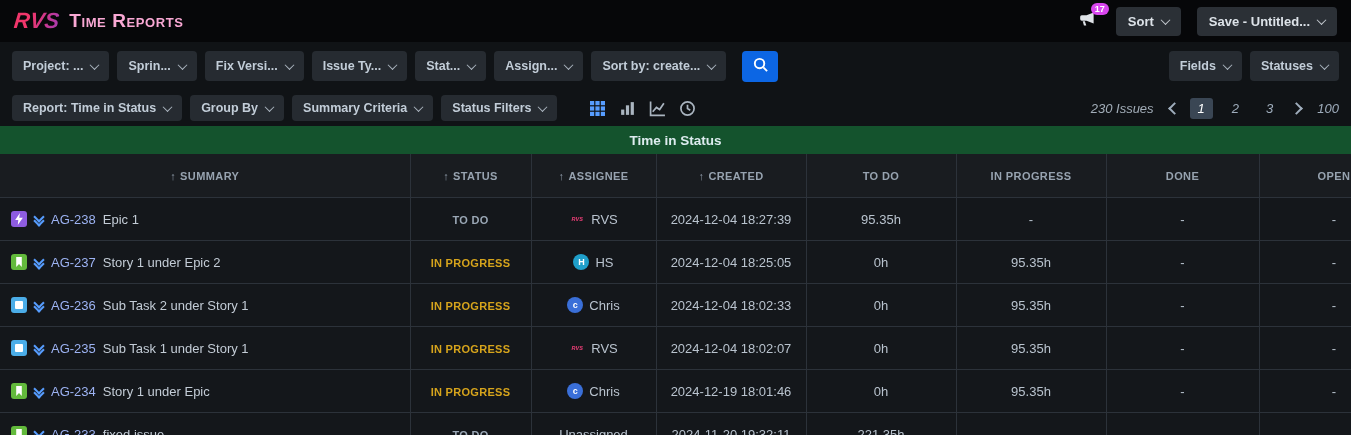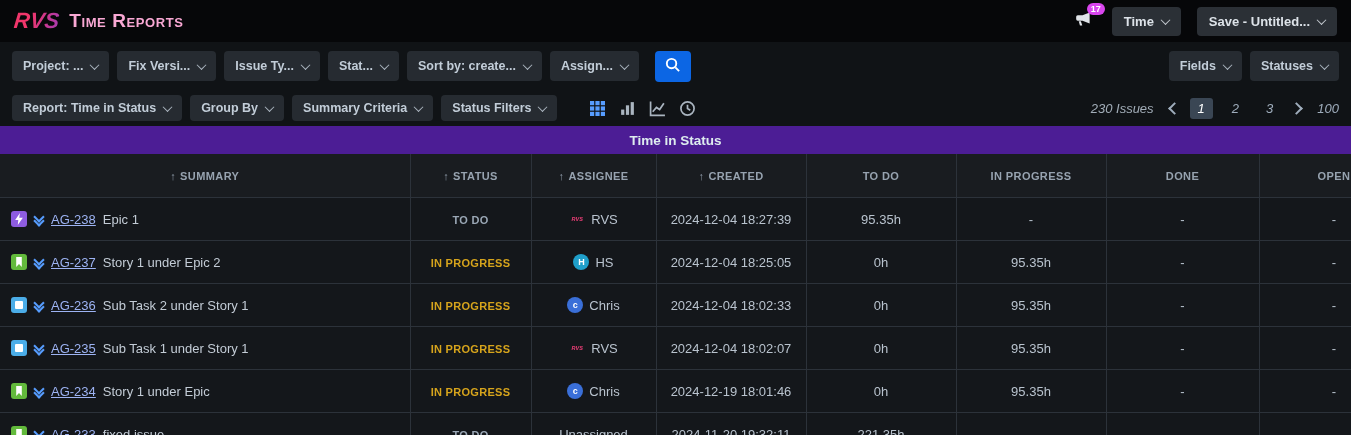--- a/index.html
+++ b/index.html
@@ -33,38 +33,38 @@
   .right-tools{margin-left:auto;display:flex;align-items:center;gap:16px;color:#a2adb8;font-size:13px;font-style:italic;}
   .pager{display:flex;align-items:center;gap:11px;}
   .page{padding:3px 8px;color:#9fadbc;cursor:pointer;font-size:13px;}
   .page.active{background:#3a4654;color:#ffffff;border-radius:3px;}
   .pchev{display:inline-block;width:7px;height:7px;border-right:2px solid #9fadbc;border-bottom:2px solid #9fadbc;cursor:pointer;}
   .pchev.left{transform:rotate(135deg);}
   .pchev.right{transform:rotate(-45deg);}
   .page-size{color:#9fadbc;cursor:pointer;font-size:13px;text-align:right;}
 
   
-  .band{height:28px;background:#4c1d95;display:flex;align-items:center;justify-content:center;color:#ddecef;font-size:13.5px;font-weight:700;}
+  .band{height:28px;background:#14532d;display:flex;align-items:center;justify-content:center;color:#ddecef;font-size:13.5px;font-weight:700;}
 
   
   table{border-collapse:collapse;table-layout:fixed;width:1409px;}
   th,td{border-right:1px solid #2c323a;border-bottom:1px solid #2c323a;overflow:hidden;white-space:nowrap;}
   thead th{height:41px;background:#191c20;color:#97a3b0;font-size:11px;font-weight:700;letter-spacing:.4px;text-align:center;}
   thead .arrow{color:#8e9aa8;font-weight:400;margin-right:4px;font-size:11px;}
   tbody td{height:40px;background:#14171b;color:#b9c3ce;font-size:13px;text-align:center;}
   .sumwrap{display:flex;align-items:center;gap:7px;padding-left:10px;}
   .type-icon{width:16px;height:16px;border-radius:3px;position:relative;flex:0 0 16px;display:inline-block;}
   .type-icon::before{content:"";position:absolute;inset:3px;background:#fff;}
   .t-epic{background:#8e5ce0;}  .t-epic::before{clip-path:polygon(58% 0,18% 58%,44% 58%,40% 100%,82% 40%,52% 40%);inset:2px;}
   .t-story{background:#63ba3c;} .t-story::before{clip-path:polygon(15% 0,85% 0,85% 100%,50% 70%,15% 100%);inset:3px 4px;}
   .t-subtask{background:#4bade8;} .t-subtask::before{border-radius:1px;inset:4px;}
   .expand{display:inline-flex;flex-direction:column;align-items:center;cursor:pointer;padding:0 1px;}
   .expand i{display:block;width:6px;height:6px;border-right:2px solid #579dff;border-bottom:2px solid #579dff;transform:rotate(45deg);}
   .expand i + i{margin-top:-4px;}
-  .key{color:#9db3f3;text-decoration:underline;cursor:pointer;font-size:13px;}
+  .key{color:#9db3f3;cursor:pointer;font-size:13px;}
   .sum{color:#c3ccd6;}
   .status{font-size:11px;font-weight:700;letter-spacing:.3px;}
   .s-todo{color:#9aa7b5;}
   .s-inprogress{color:#d6a41c;}
   .asgwrap{display:flex;align-items:center;justify-content:center;gap:6px;}
   .avatar{width:16px;height:16px;border-radius:50%;display:inline-flex;align-items:center;justify-content:center;flex:0 0 16px;}
   .a-initial{color:#fff;font-size:9px;font-weight:700;}
   .a-rvs{background:none;font-size:5.5px;font-weight:800;font-style:italic;}
 </style>
 </head>
@@ -81,53 +81,57 @@
       <div class="notif">
         <span>
           <svg width="21" height="19" viewBox="0 0 24 24">
               <path fill="#dfe3e8" d="M21 3v14l-9-3.5H6a2 2 0 0 1-2-2v-3a2 2 0 0 1 2-2h6L21 3z"></path>
               <path fill="#dfe3e8" d="M7.2 14.2l1.6 5.3h2.9l-1.7-5.3z"></path>
             </svg>
         </span>
         <span class="badge">17</span>
       </div>
       <button class="tbtn">
-        <span>Time</span>
+        <span>Sort</span>
         <i class="chev"></i>
       </button>
       <button class="tbtn">
         <span>Save - Untitled...</span>
         <i class="chev"></i>
       </button>
     </div>
   </header>
 
   <div class="filterbar">
     <button class="fbtn">
         <span>Project: ...</span>
         <i class="chev"></i>
       </button>
     <button class="fbtn">
+        <span>Sprin...</span>
+        <i class="chev"></i>
+      </button>
+    <button class="fbtn">
         <span>Fix Versi...</span>
         <i class="chev"></i>
       </button>
     <button class="fbtn">
         <span>Issue Ty...</span>
         <i class="chev"></i>
       </button>
     <button class="fbtn">
         <span>Stat...</span>
         <i class="chev"></i>
       </button>
     <button class="fbtn">
+        <span>Assign...</span>
+        <i class="chev"></i>
+      </button>
+    <button class="fbtn">
         <span>Sort by: create...</span>
-        <i class="chev"></i>
-      </button>
-    <button class="fbtn">
-        <span>Assign...</span>
         <i class="chev"></i>
       </button>
     <button class="search-btn">
       <span>
         <svg width="17" height="17" viewBox="0 0 18 18">
             <circle cx="8" cy="8" r="5" stroke="#fff" stroke-width="2" fill="none"></circle>
             <path d="M12 12 L16 16" stroke="#fff" stroke-width="2"></path>
           </svg>
       </span>
     </button>

